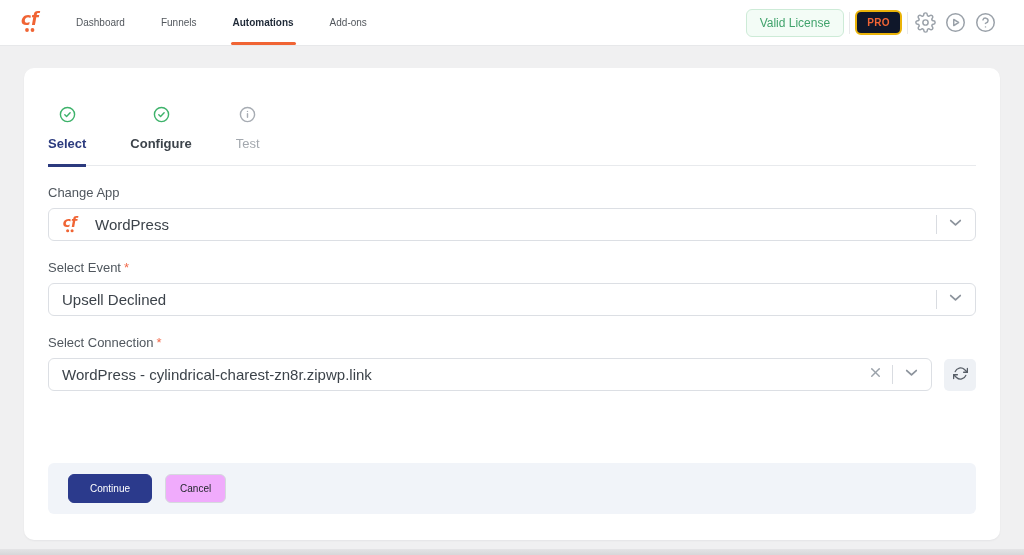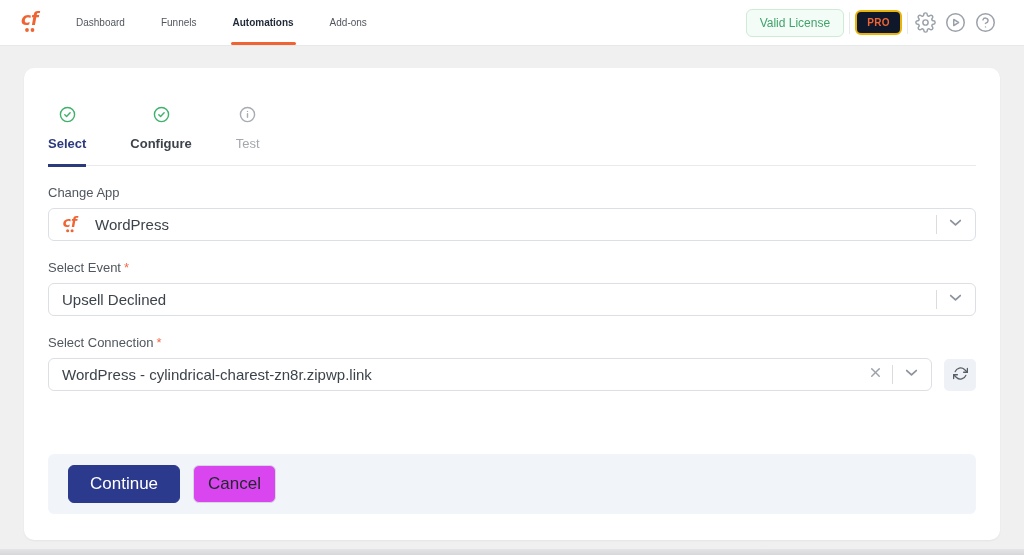--- a/index.html
+++ b/index.html
@@ -74,23 +74,23 @@
   .refresh-btn {
     width:32px; height:32px; background:#eef1f5; border-radius:5px; border:none;
     display:flex; align-items:center; justify-content:center; cursor:pointer; flex:0 0 auto;
   }
 
   
   .card-footer {
     margin:auto 24px 26px; background:#f1f4f9; border-radius:6px;
     padding:11px 20px; display:flex; align-items:center; gap:13px;
   }
-  .btn { font-family:"Liberation Sans", sans-serif; font-size:17px; border-radius:6px; cursor:pointer; }
+  .btn { font-family:"Liberation Sans", sans-serif; font-size:10px; border-radius:6px; cursor:pointer; }
   .btn-primary { background:#2b3a8c; color:#ffffff; border:1px solid #2b3a8c; padding:8px 21px; }
-  .btn-secondary { background:#d946ef; color:#23282d; border:1px solid #d5d9de; padding:8px 14px; }
+  .btn-secondary { background:#f0abfc; color:#23282d; border:1px solid #d5d9de; padding:8px 14px; }
 
   .bottom-edge {
     position:absolute; left:0; right:0; bottom:0; height:6px;
     background:linear-gradient(#e4e4e6,#d7d7d9);
   }
 
   
   .cf-logo { position:relative; display:inline-block; }
 </style>
 </head>

